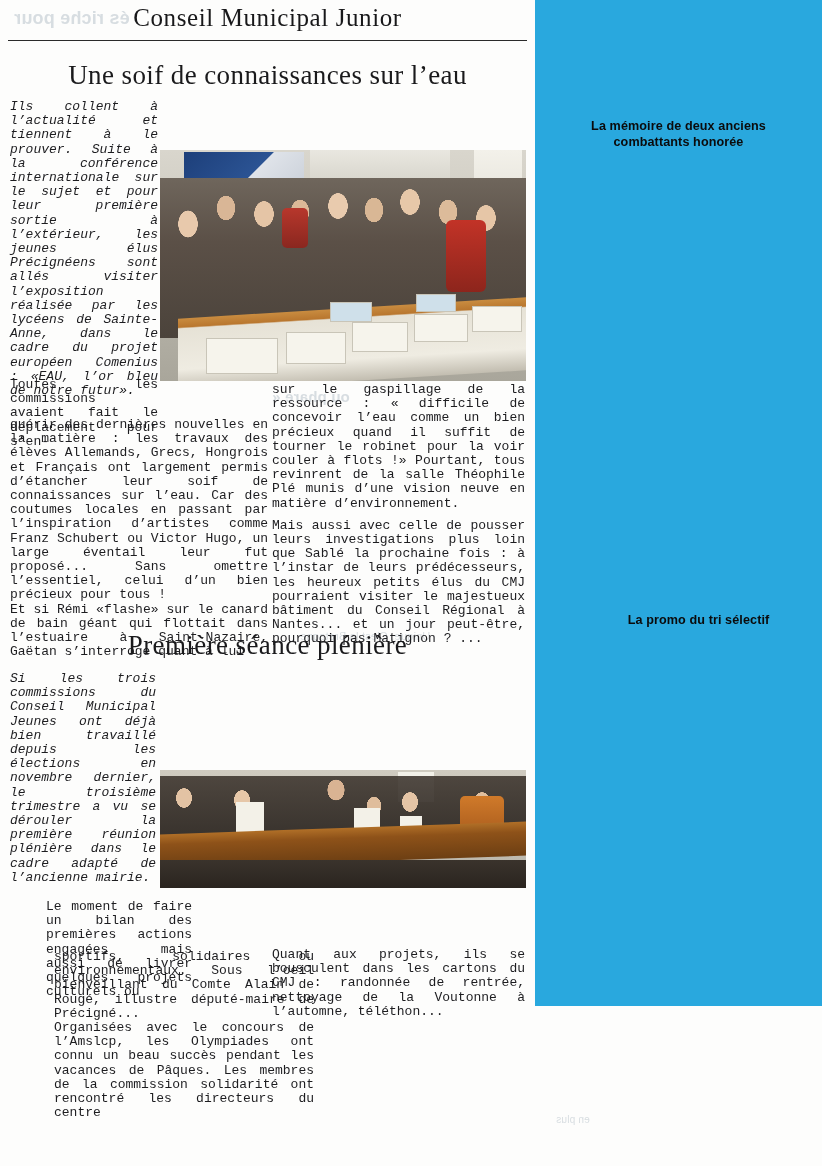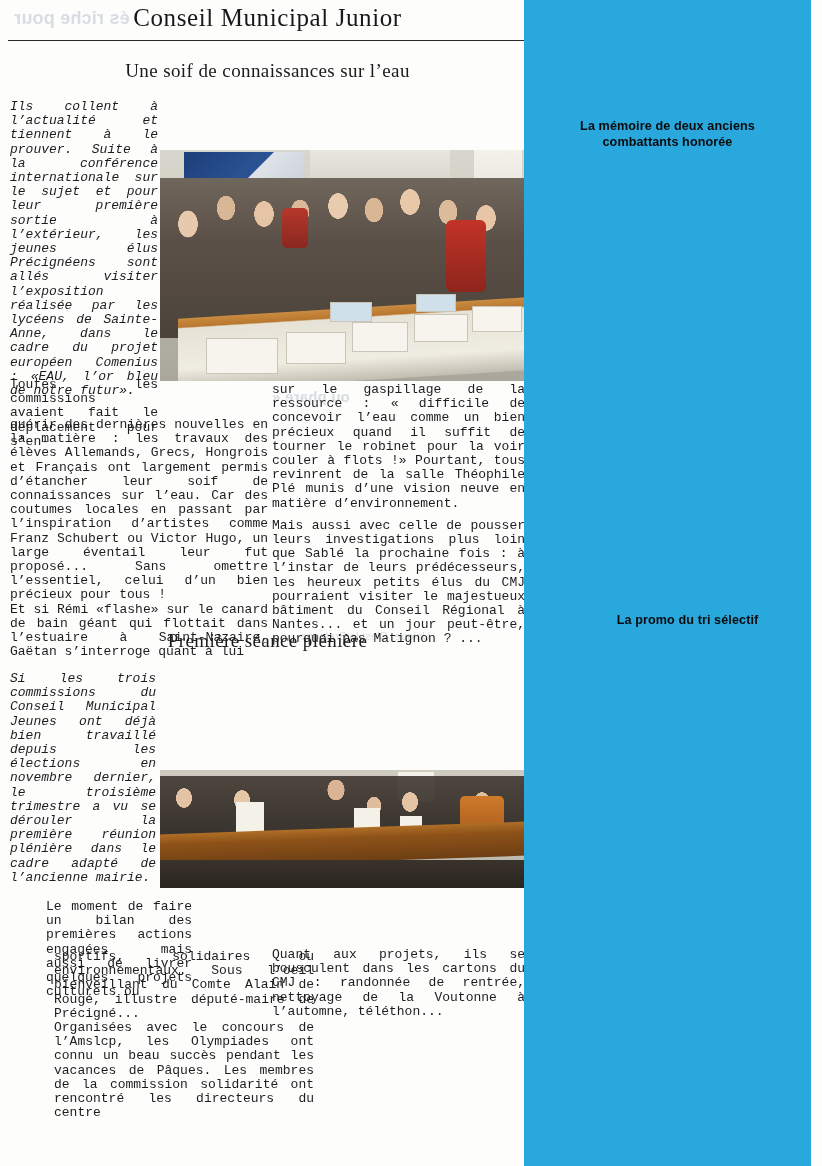--- a/index.html
+++ b/index.html
@@ -25,21 +25,21 @@
   .masthead{
     position:absolute;left:0;top:4px;width:535px;text-align:center;
     font-family:"Liberation Serif",serif;font-size:25px;color:#18181a;
     letter-spacing:.6px;
   }
   .rule-top{position:absolute;left:8px;top:40px;width:519px;height:1px;background:#2a2a2a;}
 
   .headline{
     position:absolute;width:535px;text-align:center;
     font-family:"Liberation Serif",serif;color:#1a1a1c;
-    font-size:19px;letter-spacing:.4px;
+    font-size:27px;letter-spacing:.4px;
   }
   #h-eau{top:60px;}
   #h-pleniere{top:630px;}
 
   .col{
     position:absolute;
     font-family:Liberation Mono, monospace;
     font-size:13px;line-height:14.2px;color:#1d1d20;
     text-align:justify;text-justify:inter-word;
     -webkit-hyphens:none;hyphens:none;
@@ -110,21 +110,21 @@
   #photo-plen .orange{position:absolute;left:300px;top:26px;width:44px;height:40px;
     background:linear-gradient(180deg,#d07a2a,#a95c1d);border-radius:5px;}
   #photo-plen .table{position:absolute;left:0px;top:58px;width:366px;height:34px;
     background:linear-gradient(180deg,#b06f27 0%,#8e5219 30%,#6d3f13 100%);transform:skewY(-2deg);}
   #photo-plen .floor{position:absolute;left:0;bottom:0;width:366px;height:28px;
     background:linear-gradient(180deg,#3a332c,#2a241f);}
   #photo-plen .paper{position:absolute;background:#f3f1e8;}
 
   
   #sidebar{
-    position:absolute;left:524px;top:0;width:287px;height:1166px;
+    position:absolute;left:535px;top:0;width:287px;height:1006px;
     background:#29a8de;
   }
   .side-title{
     position:absolute;width:287px;text-align:center;
     font-family:"Liberation Sans",sans-serif;font-weight:bold;
     font-size:12.6px;line-height:16px;color:#0b0b0c;letter-spacing:.1px;
   }
   #side-title-1{top:118px;}
   #side-title-2{top:612px;margin-left:20px;}
 </style>

